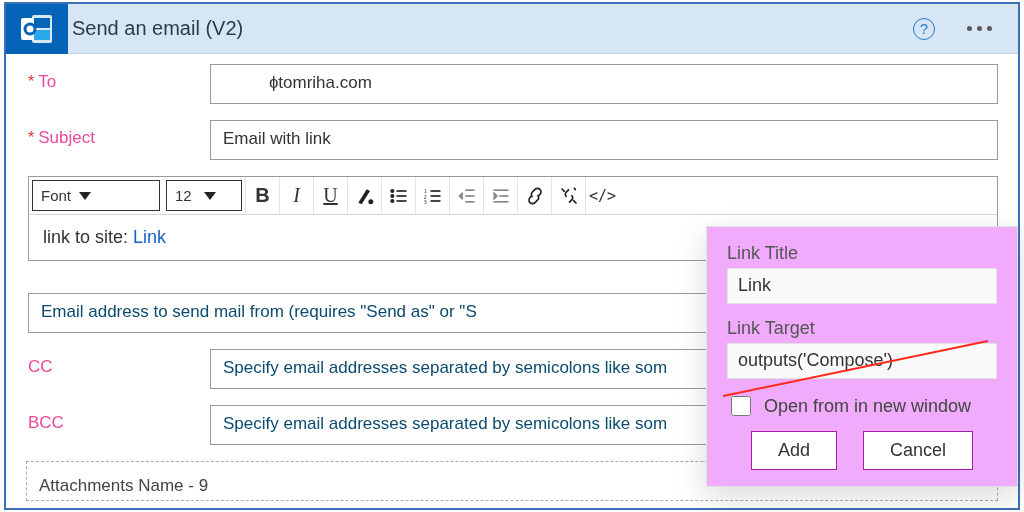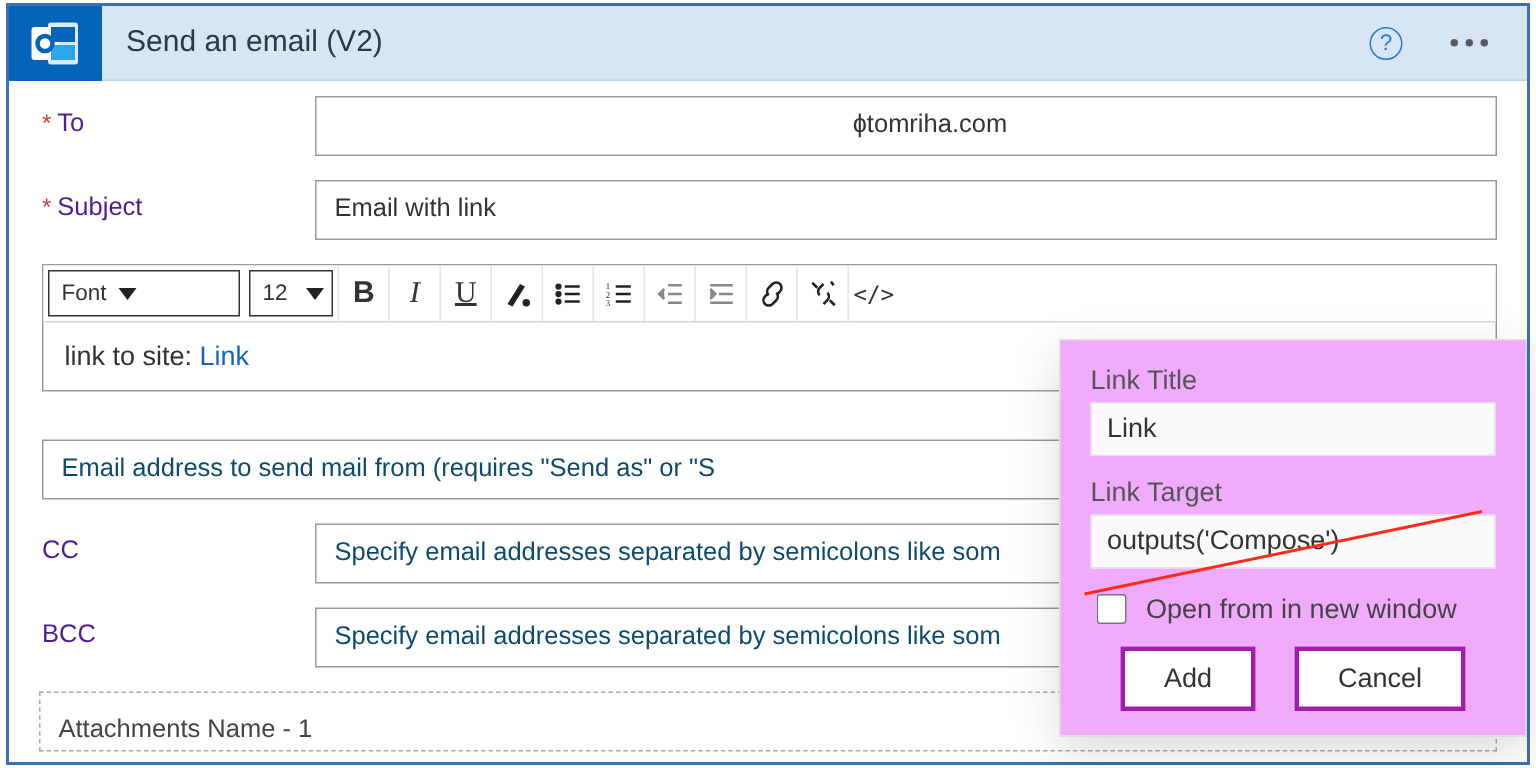--- a/index.html
+++ b/index.html
@@ -32,21 +32,21 @@
     width: 62px;
     height: 50px;
     background: #0364b8;
     display: flex;
     align-items: center;
     justify-content: center;
   }
   .app-icon svg { width: 34px; height: 34px; }
   .title {
     flex: 1;
-    padding-left: 16px;
+    padding-left: 4px;
     font-size: 20px;
     color: #2b3a4a;
   }
   .header-actions {
     display: flex;
     align-items: center;
     gap: 28px;
     padding-right: 22px;
   }
   .help-icon {
@@ -70,37 +70,37 @@
   }
   .row {
     display: flex;
     align-items: flex-start;
     margin-bottom: 16px;
   }
   .label {
     width: 182px;
     padding-top: 8px;
     font-size: 17px;
-    color: #4c1d95;
+    color: #ec4899;
   }
   .req::before { content: "*"; color: #d43b3b; margin-right: 4px; font-size:16px;}
   .field {
     flex: 1;
   }
   .ibox {
     border: 1px solid #9a9a9a;
     min-height: 40px;
     padding: 8px 12px;
     font-size: 17px;
     color: #333;
     background: #fff;
     width: 100%;
   }
   .placeholder { color: #0c4a6e; }
-  .to-val { padding-left: 44px; text-align: center; }
+  .to-val { padding-left: 58px; }
 
   .body-wrap {
     border: 1px solid #9a9a9a;
   }
   .toolbar {
     display: flex;
     align-items: stretch;
     border-bottom: 1px solid #d5d5d5;
     height: 38px;
     background: #fff;
@@ -108,21 +108,21 @@
   .tb-sel {
     border: 1px solid #333;
     margin: 3px 3px;
     display: flex; align-items: center;
     padding: 0 8px;
     font-size: 15px;
     cursor: pointer;
   }
   .tb-sel .caret { margin-left: 8px; }
   .tb-sel.font { width: 128px; }
-  .tb-sel.size { width: 56px; justify-content: flex-start;}
+  .tb-sel.size { width: 76px; justify-content: flex-start;}
   .caret {
     width: 0; height: 0;
     border-left: 6px solid transparent;
     border-right: 6px solid transparent;
     border-top: 8px solid #222;
   }
   .tb-btn {
     width: 34px;
     border-left: 1px solid #e4e4e4;
     display: flex; align-items: center; justify-content: center;
@@ -188,21 +188,21 @@
     margin: 6px 0 12px 0;
     font-size: 18px; color: #444;
   }
   .pv-check input {
     width: 20px; height: 20px;
   }
   .pv-buttons {
     display: flex; gap: 26px; justify-content: center;
   }
   .pv-btn {
-    border: 3px solid #a21caf;
+    border: 1px solid #a21caf;
     background: #fff;
     padding: 8px 26px;
     font-size: 18px;
     cursor: pointer;
   }
 
   .strike {
     position: absolute;
     pointer-events: none;
   }
@@ -345,21 +345,21 @@
 
     <div class="row">
       <div class="label">BCC</div>
       <div class="field">
         <div class="ibox placeholder">Specify email addresses separated by semicolons like som</div>
       </div>
     </div>
 
   </div>
 
-  <div class="attachments">Attachments Name - 1</div>
+  <div class="attachments">Attachments Name - 9</div>
 
   <div class="popover">
     <div class="pv-label">Link Title</div>
     <div class="pv-input">Link</div>
     <div class="pv-label">Link Target</div>
     <div class="pv-input">outputs('Compose')</div>
     <label class="pv-check">
       <input type="checkbox" style="">
       <span>Open from in new window</span>
     </label>

